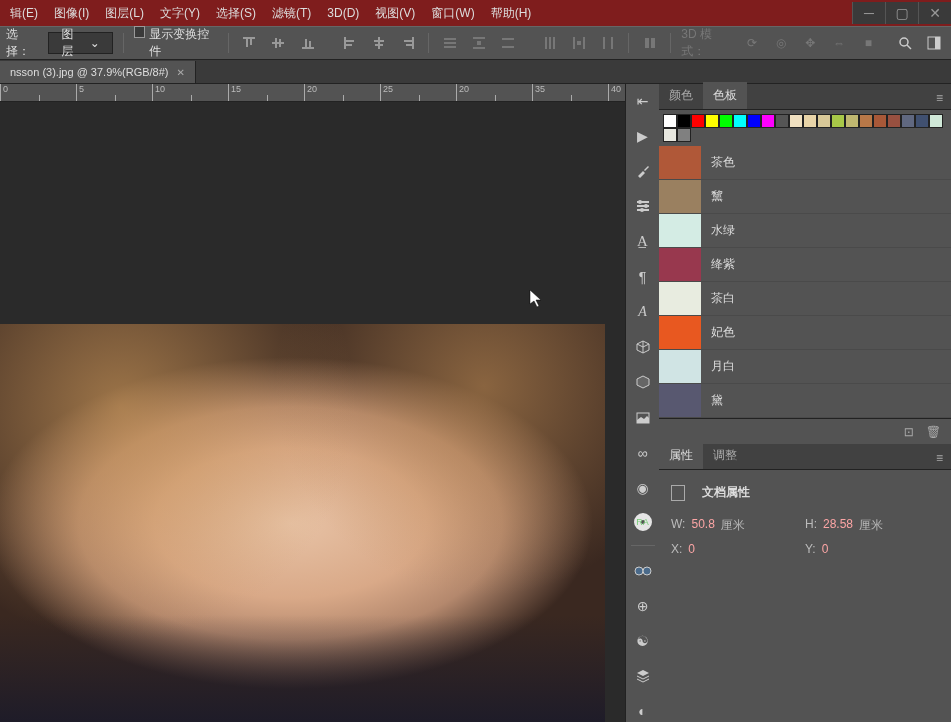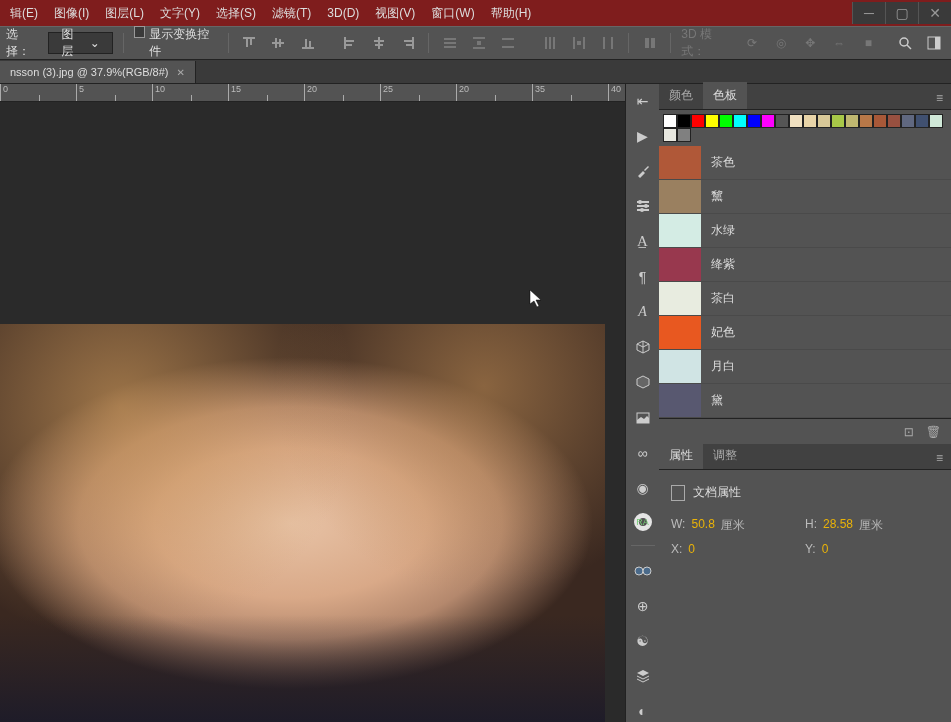--- a/index.html
+++ b/index.html
@@ -23,40 +23,40 @@
 .ruler-h { position: absolute; top: 0; left: 0; right: 0; height: 18px; background: #535353; display: flex; font-size: 9px; color: #bbb; overflow: hidden; border-bottom: 1px solid #222; }
 .ruler-h .tick { flex: none; width: 76px; border-left: 1px solid #aaa; padding-left: 2px; height: 100%; line-height: 10px; position: relative; }
 .ruler-h .tick::after { content: ""; position: absolute; left: 38px; bottom: 0; width: 1px; height: 6px; background: #aaa; }
 .canvas-photo { position: absolute; top: 240px; left: 0; width: 605px; height: 415px; background: #222; overflow: hidden; }
 .canvas-photo .img { width: 100%; height: 100%; background: radial-gradient(ellipse 50% 40% at 48% 48%, #e7c2a5 0%, #d9a988 45%, #b4886d 70%, #3a2820 100%); position: relative; }
 .canvas-photo .hair { position: absolute; inset: 0; background: radial-gradient(circle at 20% 20%, rgba(200,150,90,0.7) 0%, transparent 40%), radial-gradient(circle at 80% 15%, rgba(190,140,85,0.6) 0%, transparent 35%); }
 .canvas-photo .dark { position: absolute; left: 0; right: 0; bottom: 0; height: 30%; background: linear-gradient(to top, #1a1a2a 0%, transparent 100%); }
 .right-rail { position: absolute; top: 84px; right: 0; width: 326px; bottom: 0; background: #535353; display: flex; }
 .toolstrip { width: 34px; background: #535353; border-left: 1px solid #222; display: flex; flex-direction: column; align-items: center; padding-top: 6px; gap: 14px; }
 .toolstrip .tool { width: 24px; height: 24px; display: flex; align-items: center; justify-content: center; color: #ccc; font-size: 14px; }
-.toolstrip .tool.ra { font-size: 9px; color: #7c7; border: 5px solid #e5e5e5; border-radius: 50%; width: 18px; height: 18px; }
+.toolstrip .tool.ra { font-size: 9px; color: #7c7; border: 7px solid #e5e5e5; border-radius: 50%; width: 18px; height: 18px; }
 .panels { flex: 1; display: flex; flex-direction: column; }
 .panel-tabs { height: 26px; background: #414141; display: flex; font-size: 12px; align-items: flex-end; border-bottom: 1px solid #222; }
 .panel-tabs .ptab { padding: 5px 10px; color: #aaa; }
 .panel-tabs .ptab.active { background: #535353; color: #ddd; }
 .panel-tabs .menu { margin-left: auto; padding: 4px 8px; color: #aaa; }
 .swatch-row { display: flex; flex-wrap: wrap; padding: 4px; gap: 0; }
 .swatch-row .sw { width: 14px; height: 14px; border: 1px solid #222; }
 .color-list { overflow-y: auto; }
 .color-item { display: flex; align-items: center; height: 34px; border-bottom: 1px solid #4a4a4a; font-size: 12px; }
 .color-item .big { width: 42px; height: 100%; }
 .color-item .nm { padding-left: 10px; }
 .panel-footer { height: 26px; display: flex; justify-content: flex-end; align-items: center; gap: 12px; padding-right: 10px; color: #aaa; font-size: 12px; border-top: 1px solid #222; }
 .props { padding: 8px 12px; font-size: 12px; flex: 1; }
-.props .hdr { display: flex; align-items: flex-end; gap: 8px; padding: 6px 0 12px 0; }
+.props .hdr { display: flex; align-items: flex-end; gap: 17px; padding: 6px 0 12px 0; font-weight: bold; }
 .props .hdr .ic { width: 14px; height: 16px; border: 1px solid #aaa; }
 .props .row { display: flex; padding: 4px 0; }
 .props .row .cell { flex: 1; display: flex; gap: 6px; }
 .props .row .lab { color: #bbb; }
-.props .row .val { color: #eab308; }
+.props .row .val { color: #fca5a5; }
 .props .sep2 { height: 10px; }
 .cursor { position: absolute; top: 205px; left: 529px; font-size: 16px; color: #fff; pointer-events: none; }
 svg { display: block; }
 </style>
 </head>
 <body>
 
 <div class="menubar">
   <span class="menu-item">辑(E)</span>
   <span class="menu-item">图像(I)</span>

